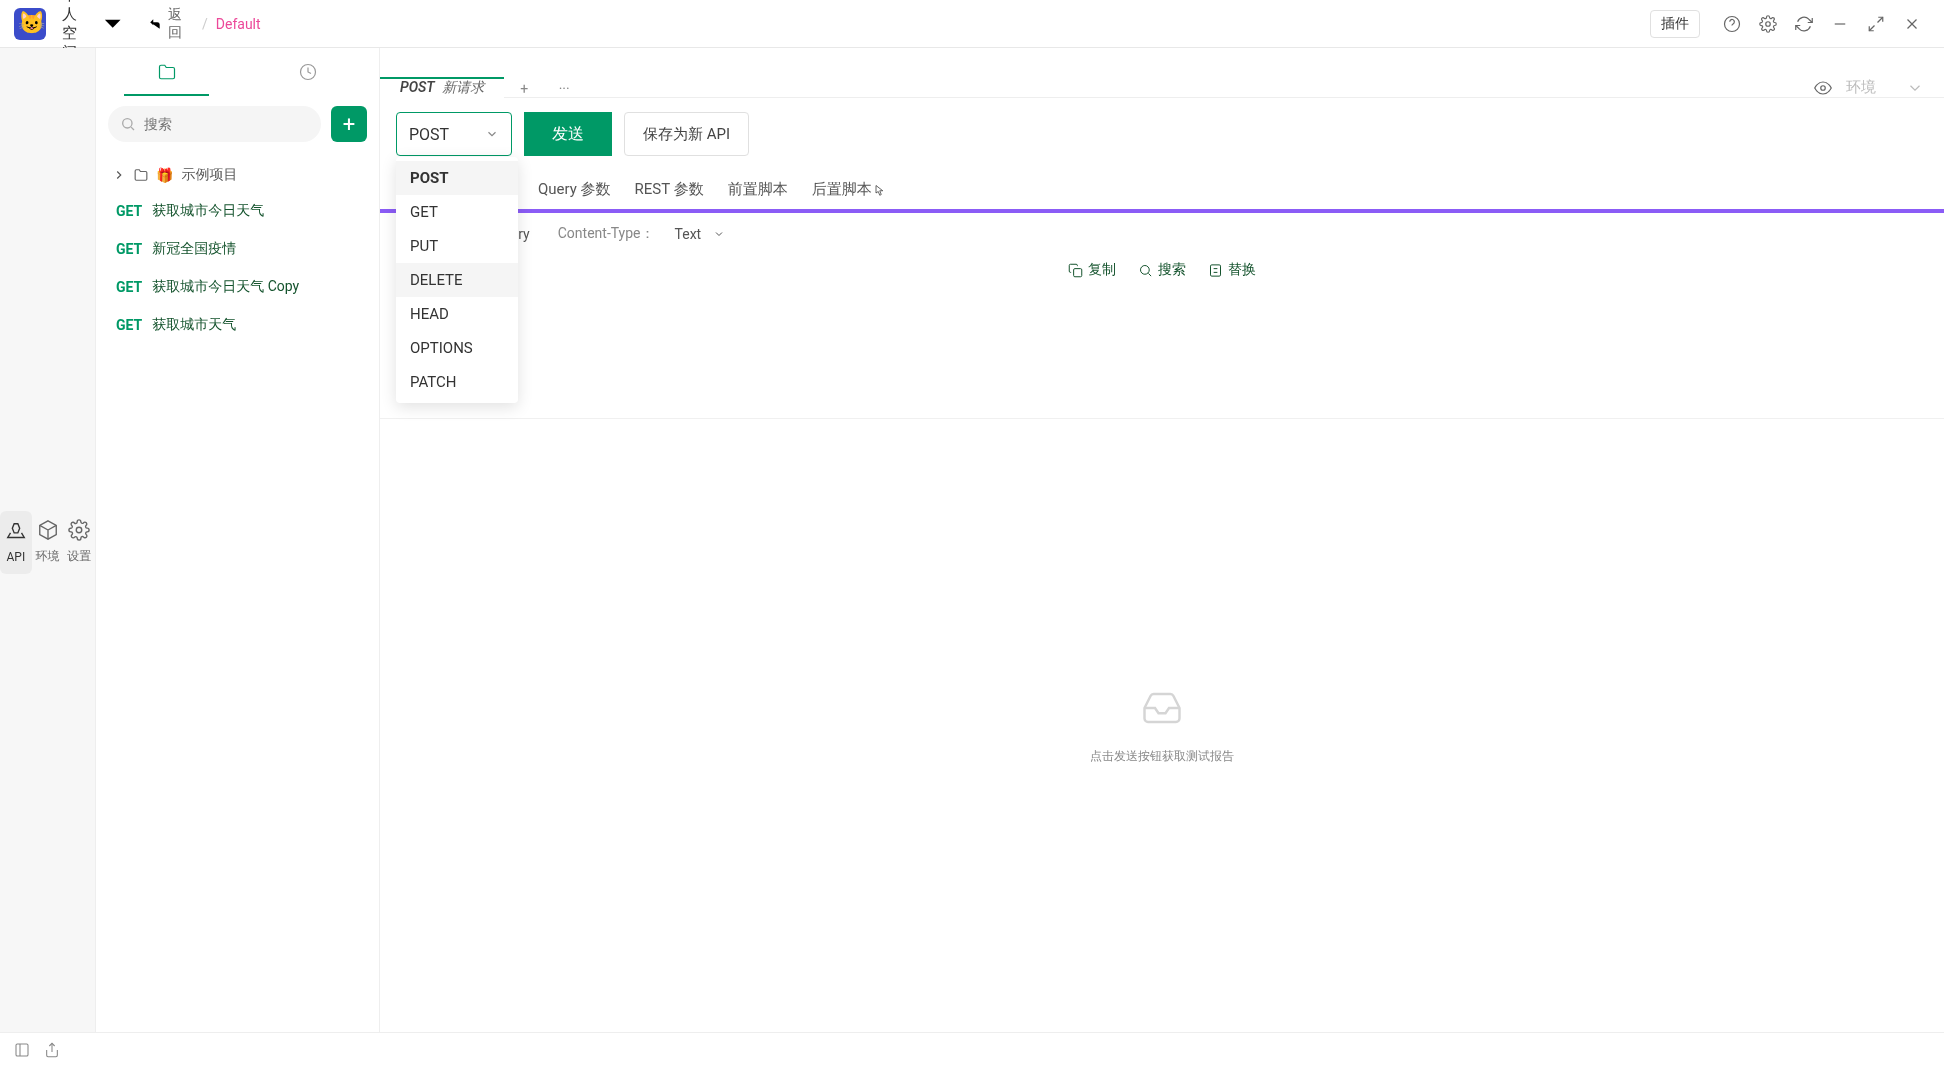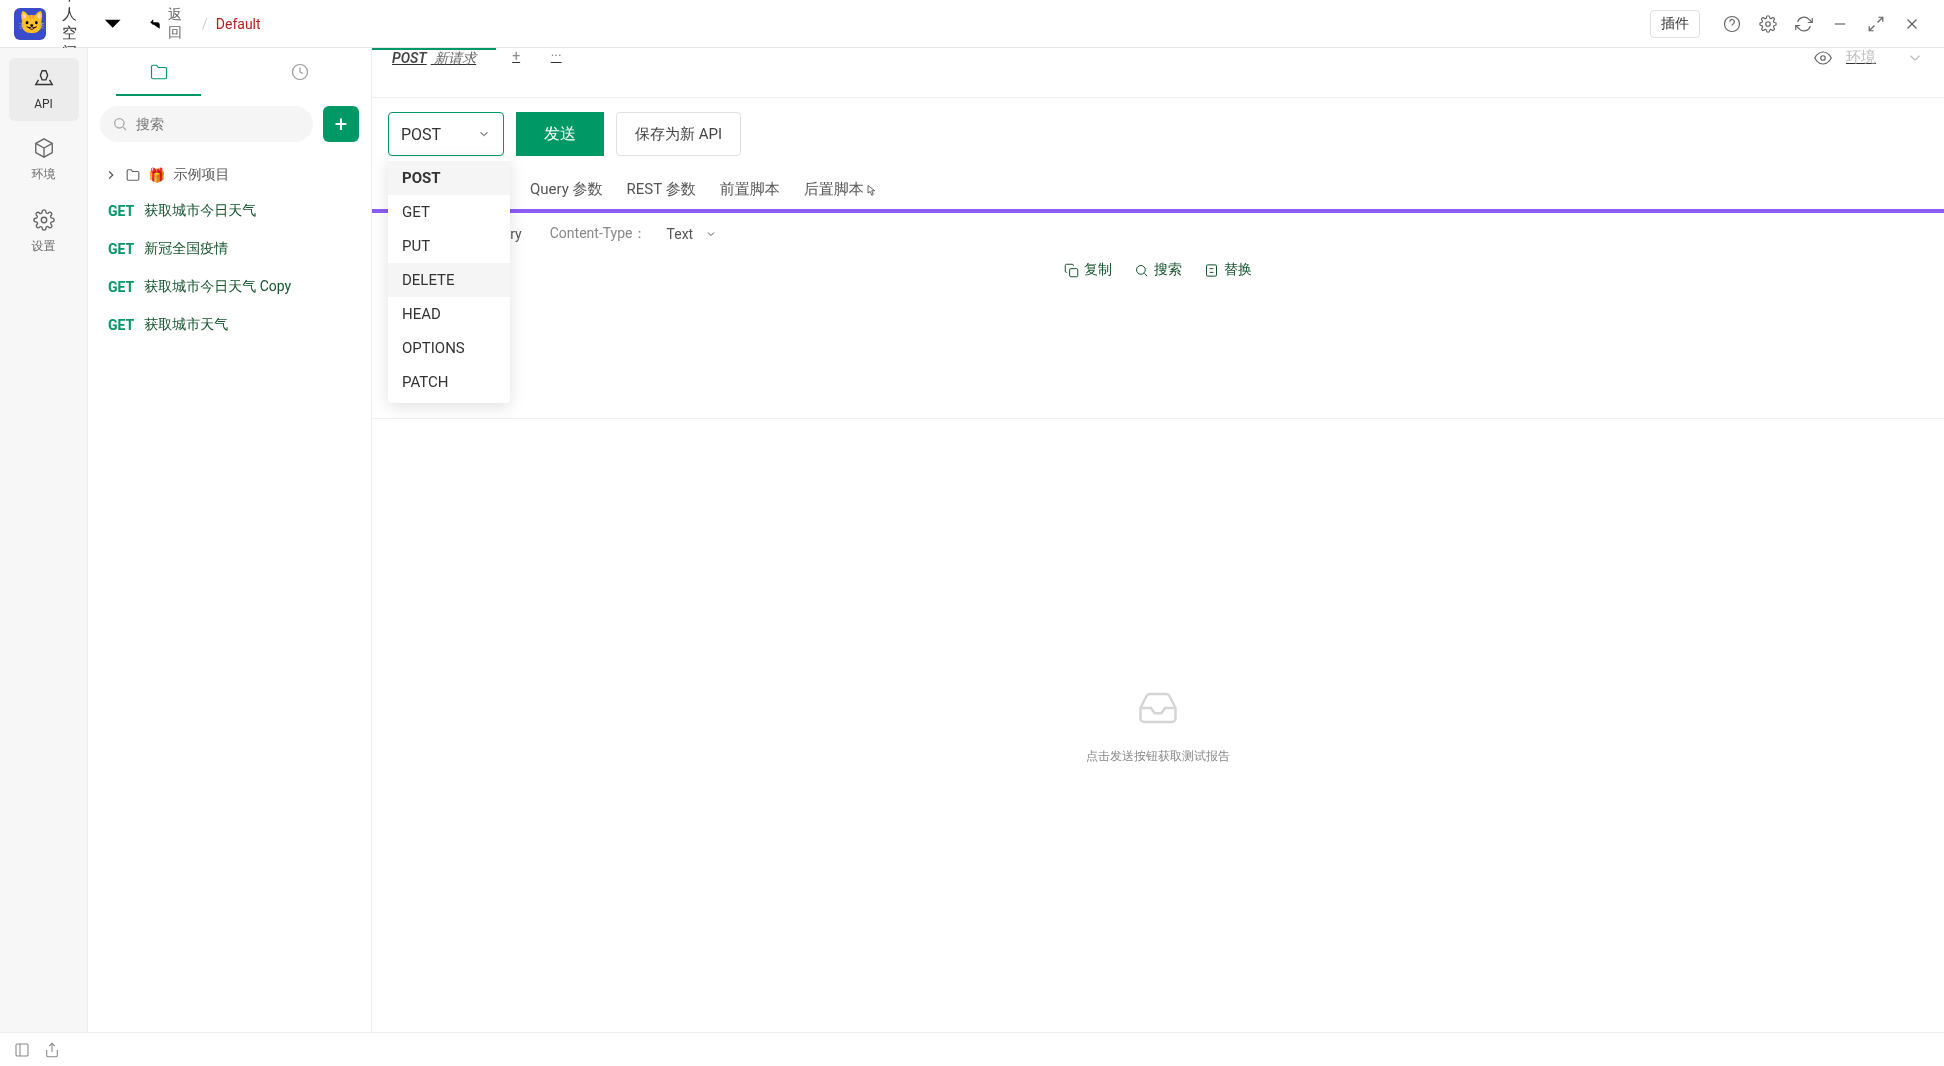--- a/index.html
+++ b/index.html
@@ -6,31 +6,31 @@
 body { background: #fff; color: #333; font-size: 14px; overflow: hidden; width: 1944px; height: 1066px; }
 .app { display: flex; flex-direction: column; height: 100%; }
 
 
 .topbar { height: 48px; display: flex; align-items: center; padding: 0 14px; border-bottom: 1px solid #e8e8e8; }
 .logo { width: 32px; height: 32px; background: #3b4cca; border-radius: 6px; position: relative; margin-right: 16px; }
 .logo::before { content: "😺"; font-size: 22px; position: absolute; left: 4px; top: 2px; }
 .workspace { font-size: 15px; color: #333; display: flex; align-items: center; gap: 6px; cursor: pointer; margin-right: 20px; }
 .back { display: flex; align-items: center; gap: 6px; color: #666; cursor: pointer; margin-right: 12px; }
 .crumb-sep { color: #ccc; margin: 0 8px; }
-.crumb-cur { color: #b91c1c; }
+.crumb-cur { color: #ec4899; }
 .topbar-spacer { flex: 1; }
 .plugin-btn { border: 1px solid #e0e0e0; border-radius: 4px; padding: 4px 10px; font-size: 14px; margin-right: 14px; cursor: pointer; }
 .top-icon { width: 28px; height: 28px; display: flex; align-items: center; justify-content: center; color: #666; cursor: pointer; margin: 0 4px; }
 .top-icon svg { width: 18px; height: 18px; stroke: currentColor; fill: none; stroke-width: 1.6; }
 
 
 .body { flex: 1; display: flex; overflow: hidden; }
 
 
-.rail { width: 88px; background: #f7f7f7; border-right: 1px solid #eee; display: flex; flex-direction: column; align-items: center; padding-top: 10px; }
+.rail { width: 96px; background: #f7f7f7; border-right: 1px solid #eee; display: flex; flex-direction: row; align-items: center; padding-top: 10px; }
 .rail-item { width: 70px; padding: 10px 0; text-align: center; color: #666; cursor: pointer; border-radius: 6px; margin-bottom: 6px; }
 .rail-item.active { background: #ececec; color: #333; }
 .rail-item svg { width: 22px; height: 22px; stroke: currentColor; fill: none; stroke-width: 1.5; }
 .rail-label { font-size: 12px; margin-top: 4px; }
 
 
 .sidebar { width: 284px; border-right: 1px solid #eee; display: flex; flex-direction: column; }
 .sidebar-tabs { display: flex; }
 .sidebar-tab { flex: 1; height: 48px; display: flex; align-items: center; justify-content: center; cursor: pointer; position: relative; color: #999; }
 .sidebar-tab.active { color: #009966; }
@@ -45,21 +45,21 @@
 .tree-folder { display: flex; align-items: center; gap: 8px; padding: 8px 16px; cursor: pointer; color: #555; }
 .tree-folder svg { width: 14px; height: 14px; stroke: currentColor; fill: none; stroke-width: 2; }
 .folder-icon { color: #666; }
 .gift { font-size: 14px; }
 .api-item { display: flex; align-items: center; gap: 10px; padding: 10px 16px 10px 20px; cursor: pointer; font-size: 14px; }
 .api-method { color: #009966; font-weight: 700; font-size: 14px; }
 .api-name { color: #14532d; }
 
 
 .main { flex: 1; display: flex; flex-direction: column; position: relative; }
-.tabbar { height: 50px; display: flex; align-items: flex-start; border-bottom: 1px solid #eee; text-decoration: underline; }
+.tabbar { height: 50px; display: flex; align-items: flex-end; border-bottom: 1px solid #eee; }
 .tab { display: flex; align-items: center; padding: 0 20px; border-top: 2px solid transparent; cursor: pointer; color: #666; font-style: italic; font-size: 14px; position: relative; }
 .tab.active { border-top-color: #009966; background: #fff; }
 .tab.active::after { content: ""; position: absolute; left: 0; right: 0; bottom: -1px; height: 2px; background: #fff; }
 .tab-label .method { font-weight: 600; color: #444; margin-right: 4px; }
 .tab-plus, .tab-more { width: 40px; display: flex; align-items: center; justify-content: center; color: #888; cursor: pointer; }
 .tabbar-spacer { flex: 1; }
 .env-area { display: flex; align-items: center; gap: 10px; padding-right: 20px; color: #bbb; }
 .env-area svg { width: 18px; height: 18px; stroke: currentColor; fill: none; stroke-width: 1.6; }
 .env-select { color: #bbb; font-size: 15px; display: flex; align-items: center; gap: 30px; cursor: pointer; }
 

